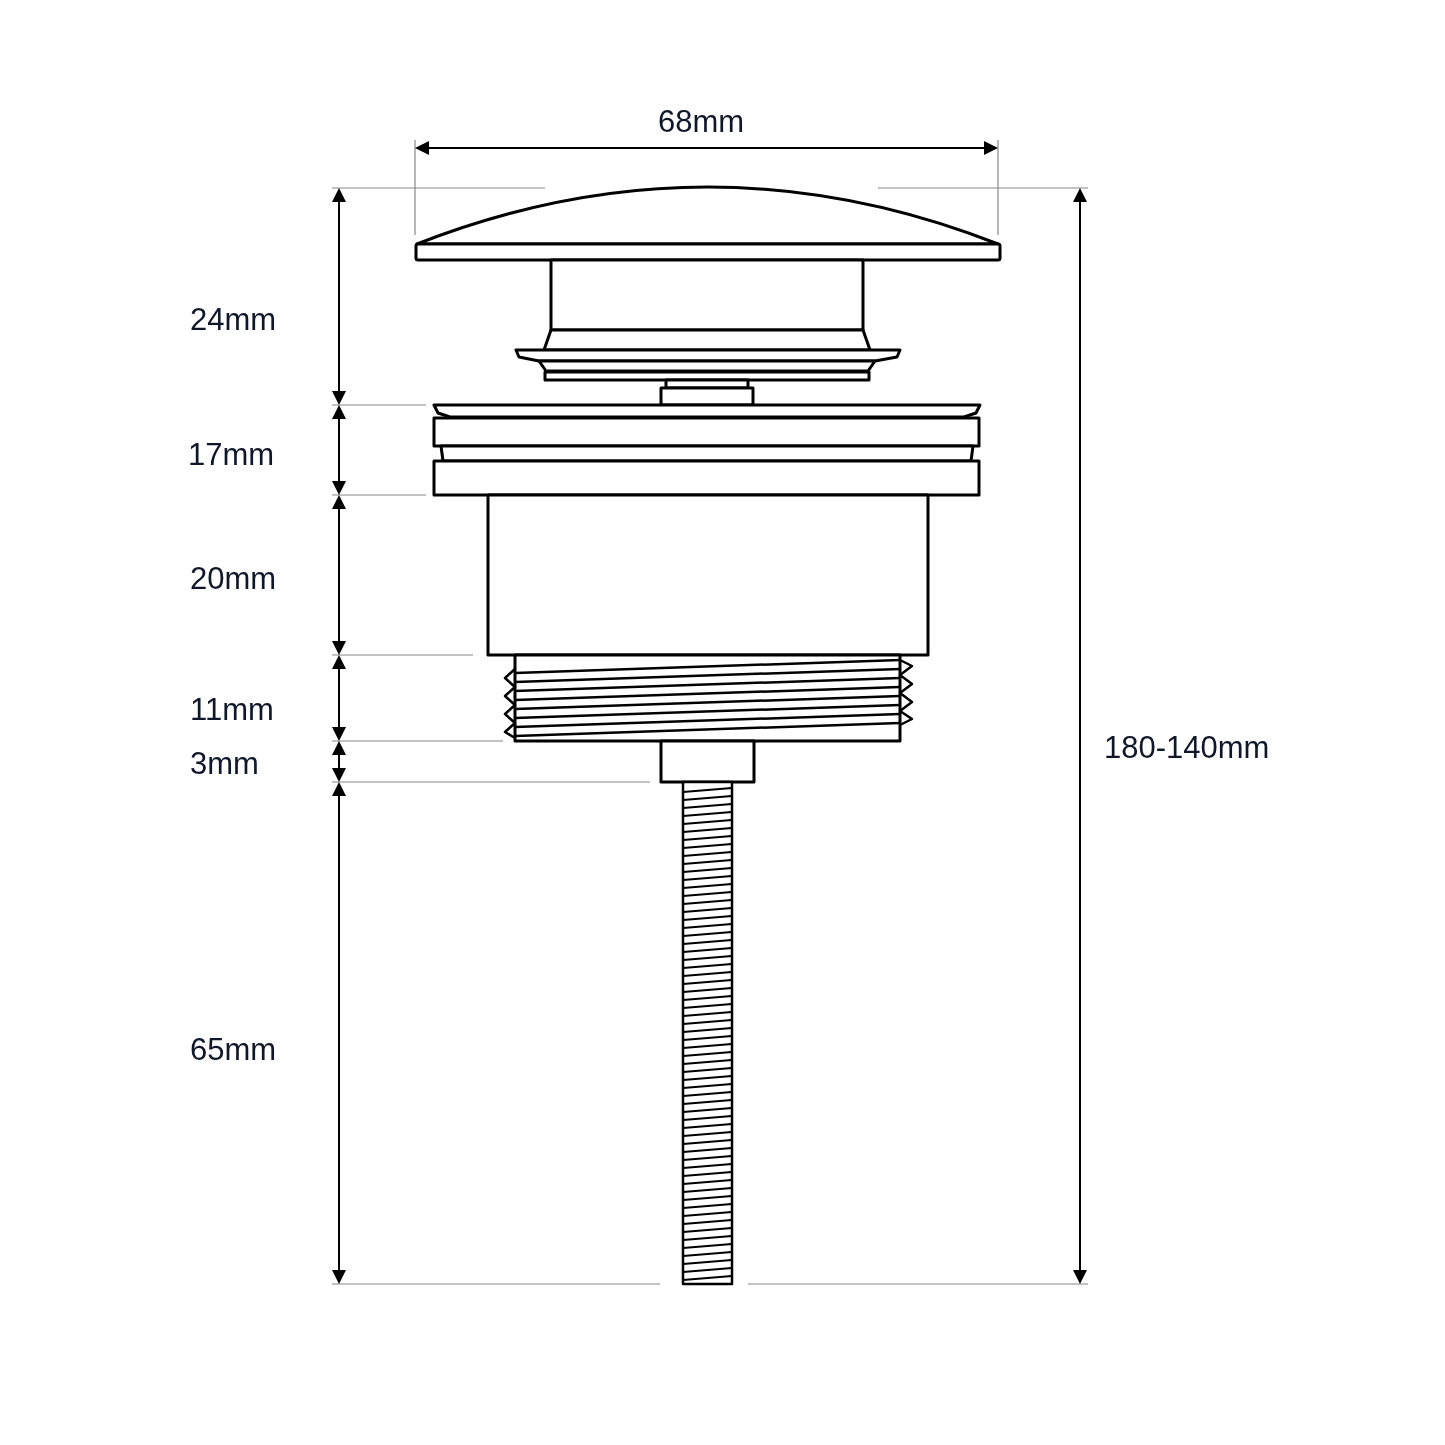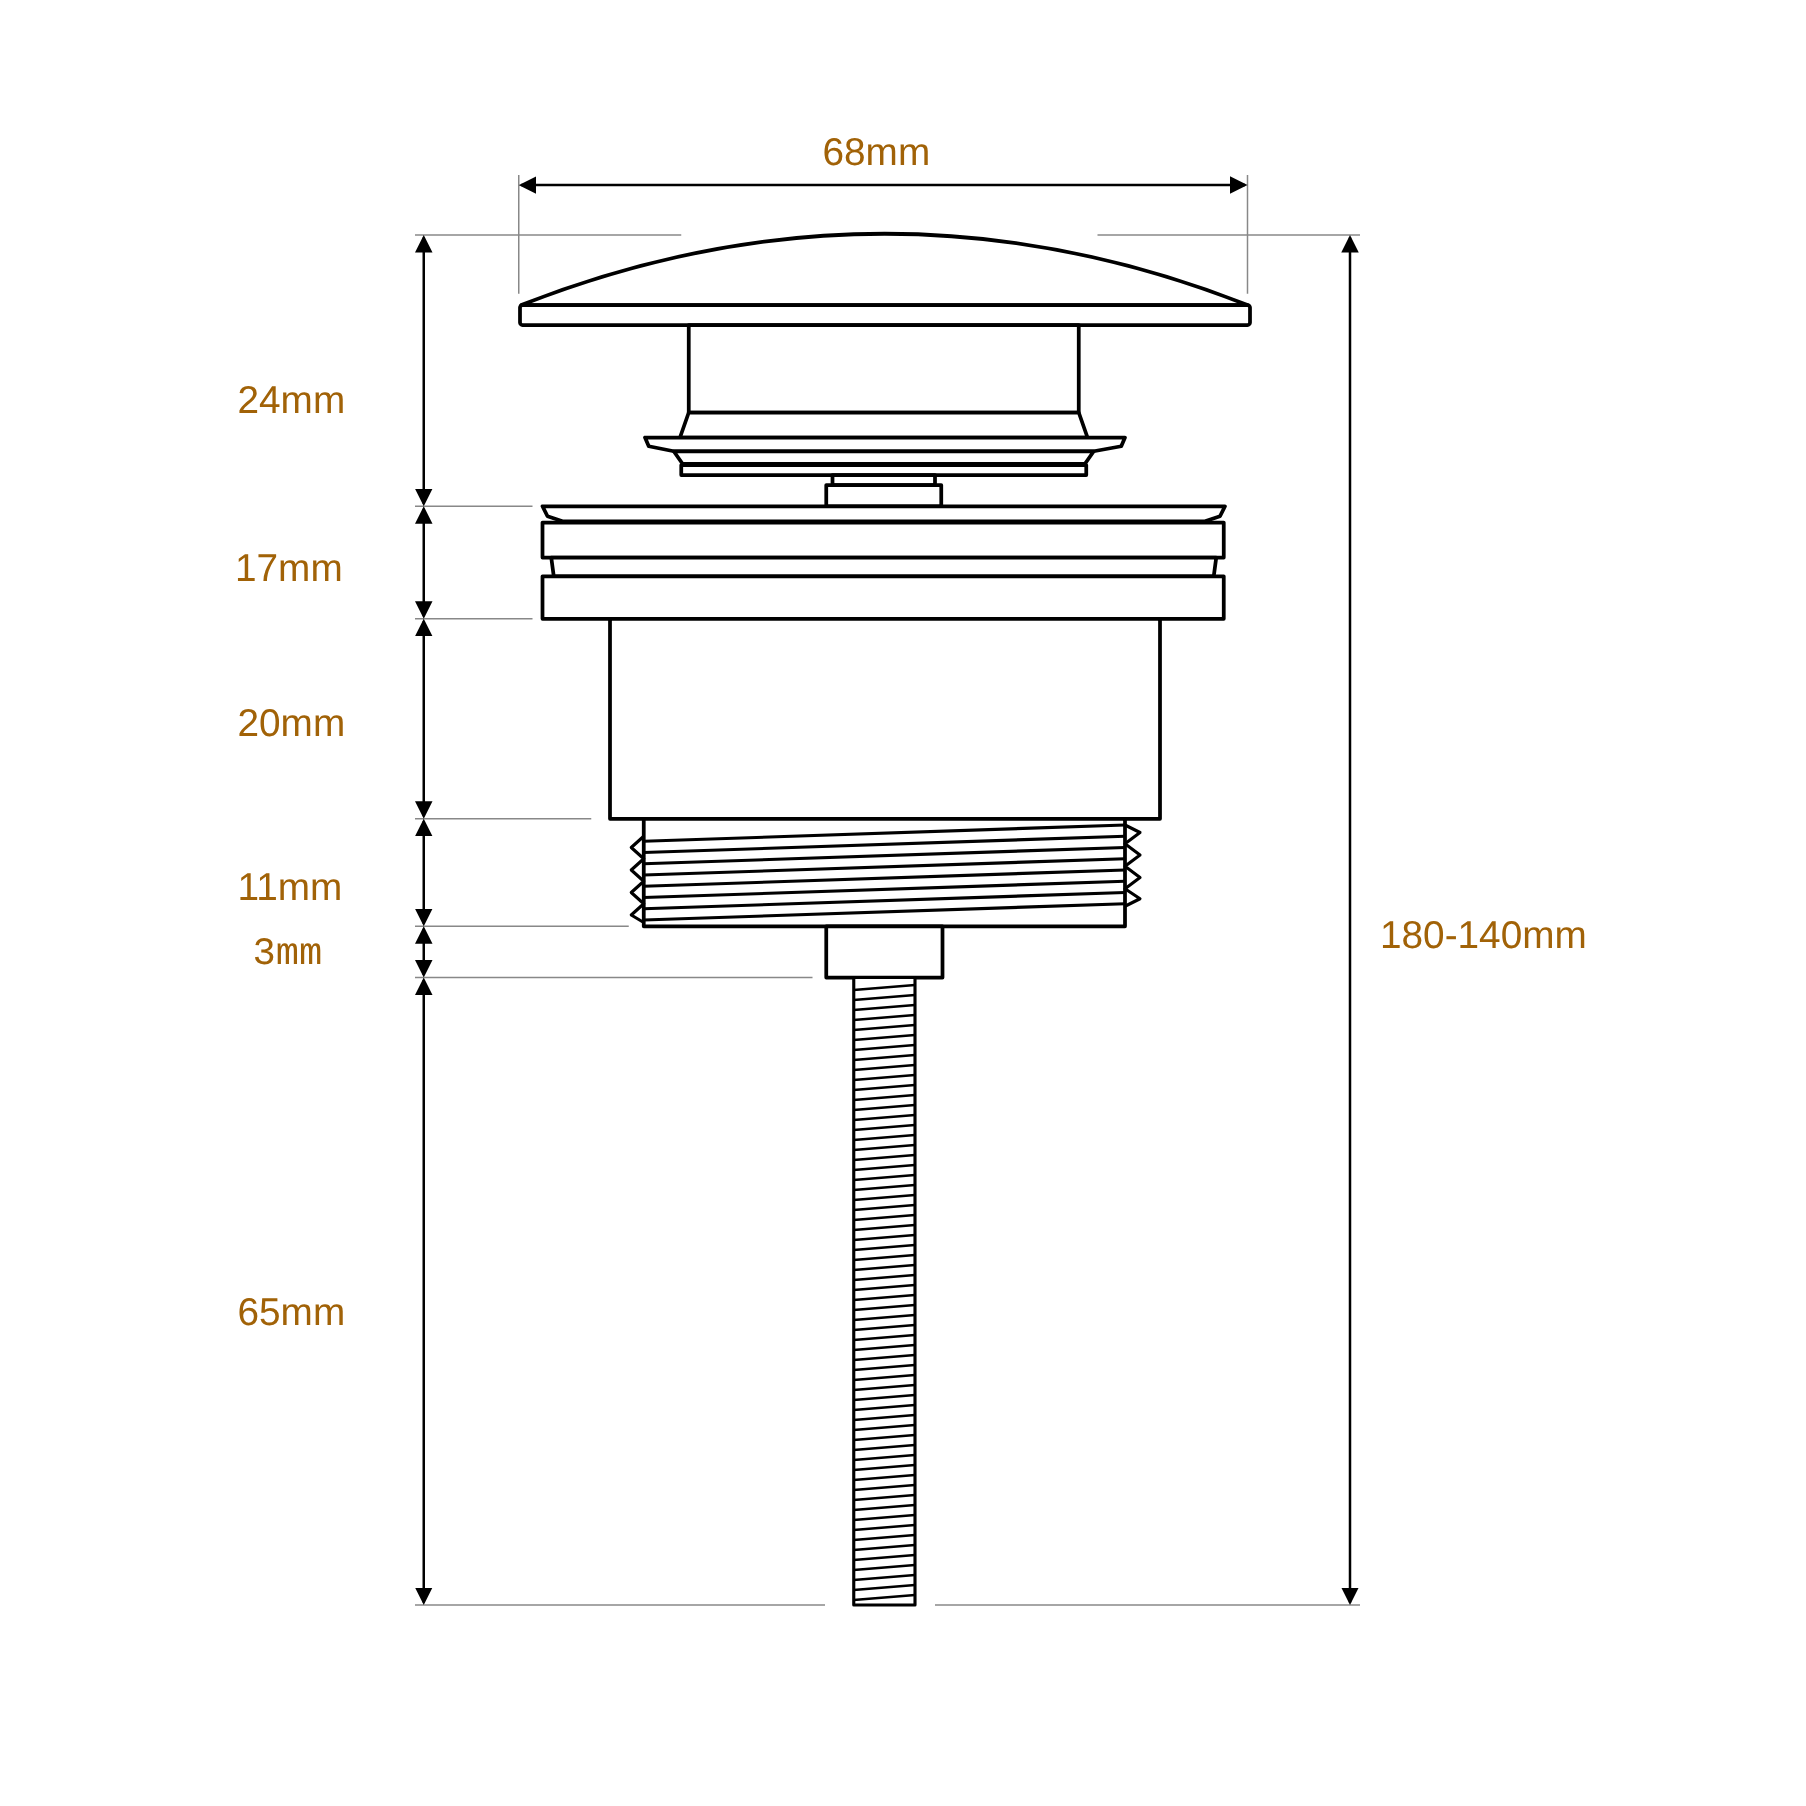--- a/index.html
+++ b/index.html
@@ -1,18 +1,18 @@
 <!DOCTYPE html>
 <html><head>
 <meta charset="utf-8">
 <style>
   html, body { margin:0; padding:0; background:#ffffff; }
   body { width:1445px; height:1445px; position:relative; overflow:hidden; font-family:"Liberation Sans", "DejaVu Sans", sans-serif; }
   #diagram { position:absolute; left:0; top:0; width:1445px; height:1445px; }
-  .dim-label { position:absolute; font-size:31px; color:#a16207; white-space:nowrap; }
+  .dim-label { position:absolute; font-size:31px; color:#0f172a; white-space:nowrap; }
   .right { text-align:left; }
 </style>
 </head>
 <body>
 
 <svg id="diagram" viewBox="0 0 1445 1445" xmlns="http://www.w3.org/2000/svg">
   <defs>
     <marker id="arr" markerWidth="14" markerHeight="14" refX="12" refY="7" orient="auto-start-reverse" markerUnits="userSpaceOnUse">
       <path d="M0,0 L14,7 L0,14 z" fill="#000"></path>
     </marker>
@@ -86,15 +86,15 @@
   <g stroke="#000" stroke-width="2" fill="none">
     <path id="rodthreads" d="M683,792 L732,788 M683,800 L732,796 M683,808 L732,804 M683,816 L732,812 M683,824 L732,820 M683,832 L732,828 M683,840 L732,836 M683,848 L732,844 M683,856 L732,852 M683,864 L732,860 M683,872 L732,868 M683,880 L732,876 M683,888 L732,884 M683,896 L732,892 M683,904 L732,900 M683,912 L732,908 M683,920 L732,916 M683,928 L732,924 M683,936 L732,932 M683,944 L732,940 M683,952 L732,948 M683,960 L732,956 M683,968 L732,964 M683,976 L732,972 M683,984 L732,980 M683,992 L732,988 M683,1000 L732,996 M683,1008 L732,1004 M683,1016 L732,1012 M683,1024 L732,1020 M683,1032 L732,1028 M683,1040 L732,1036 M683,1048 L732,1044 M683,1056 L732,1052 M683,1064 L732,1060 M683,1072 L732,1068 M683,1080 L732,1076 M683,1088 L732,1084 M683,1096 L732,1092 M683,1104 L732,1100 M683,1112 L732,1108 M683,1120 L732,1116 M683,1128 L732,1124 M683,1136 L732,1132 M683,1144 L732,1140 M683,1152 L732,1148 M683,1160 L732,1156 M683,1168 L732,1164 M683,1176 L732,1172 M683,1184 L732,1180 M683,1192 L732,1188 M683,1200 L732,1196 M683,1208 L732,1204 M683,1216 L732,1212 M683,1224 L732,1220 M683,1232 L732,1228 M683,1240 L732,1236 M683,1248 L732,1244 M683,1256 L732,1252 M683,1264 L732,1260 M683,1272 L732,1268 M683,1280 L732,1276 "></path>
   </g>
 </svg>
 
 <div class="dim-label" style="left:658px; top:104px;">68mm</div>
 <div class="dim-label right" style="left:190px; top:302px; width:114px;">24mm</div>
 <div class="dim-label right" style="left:188px; top:437px; width:114px;">17mm</div>
 <div class="dim-label right" style="left:190px; top:561px; width:114px;">20mm</div>
 <div class="dim-label right" style="left:190px; top:692px; width:114px;">11mm</div>
-<div class="dim-label right" style="left:202px; top:746px; width:106px;font-family:Liberation Mono, monospace;">3mm</div>
+<div class="dim-label right" style="left:190px; top:746px; width:106px;">3mm</div>
 <div class="dim-label right" style="left:190px; top:987px; width:114px;margin-top:45px;">65mm</div>
 <div class="dim-label" style="left:1104px; top:730px;">180-140mm</div>
 
 </body></html>

